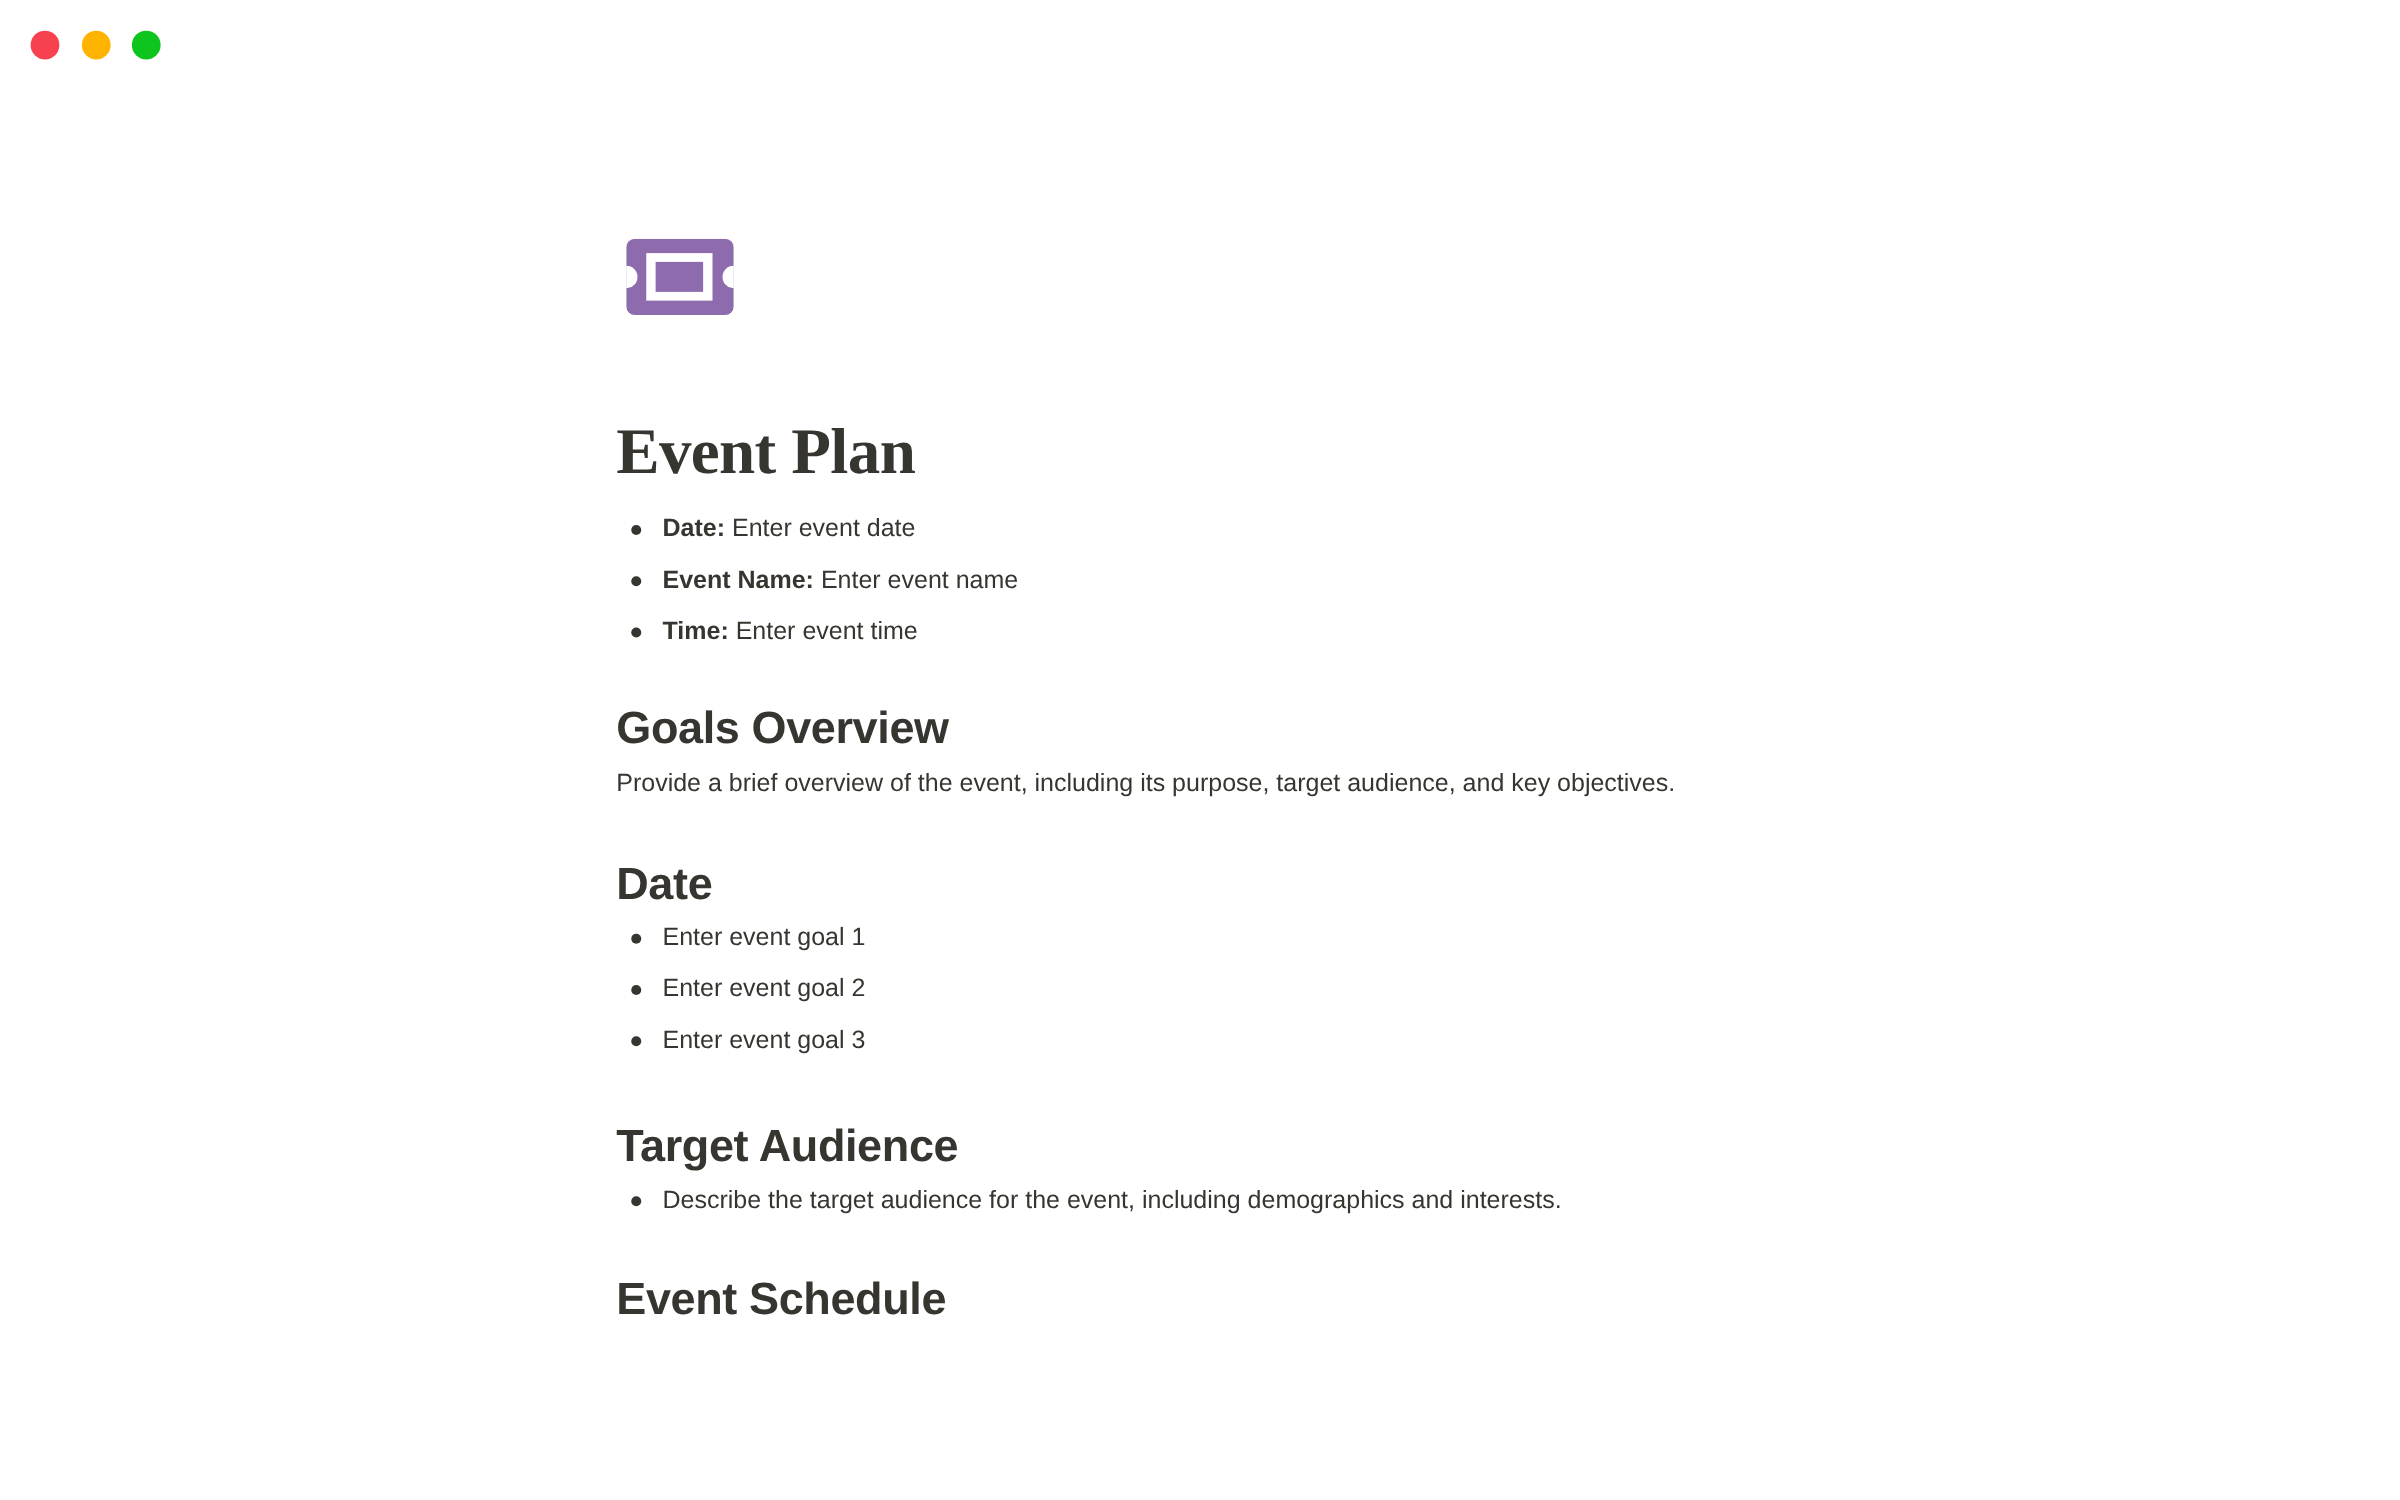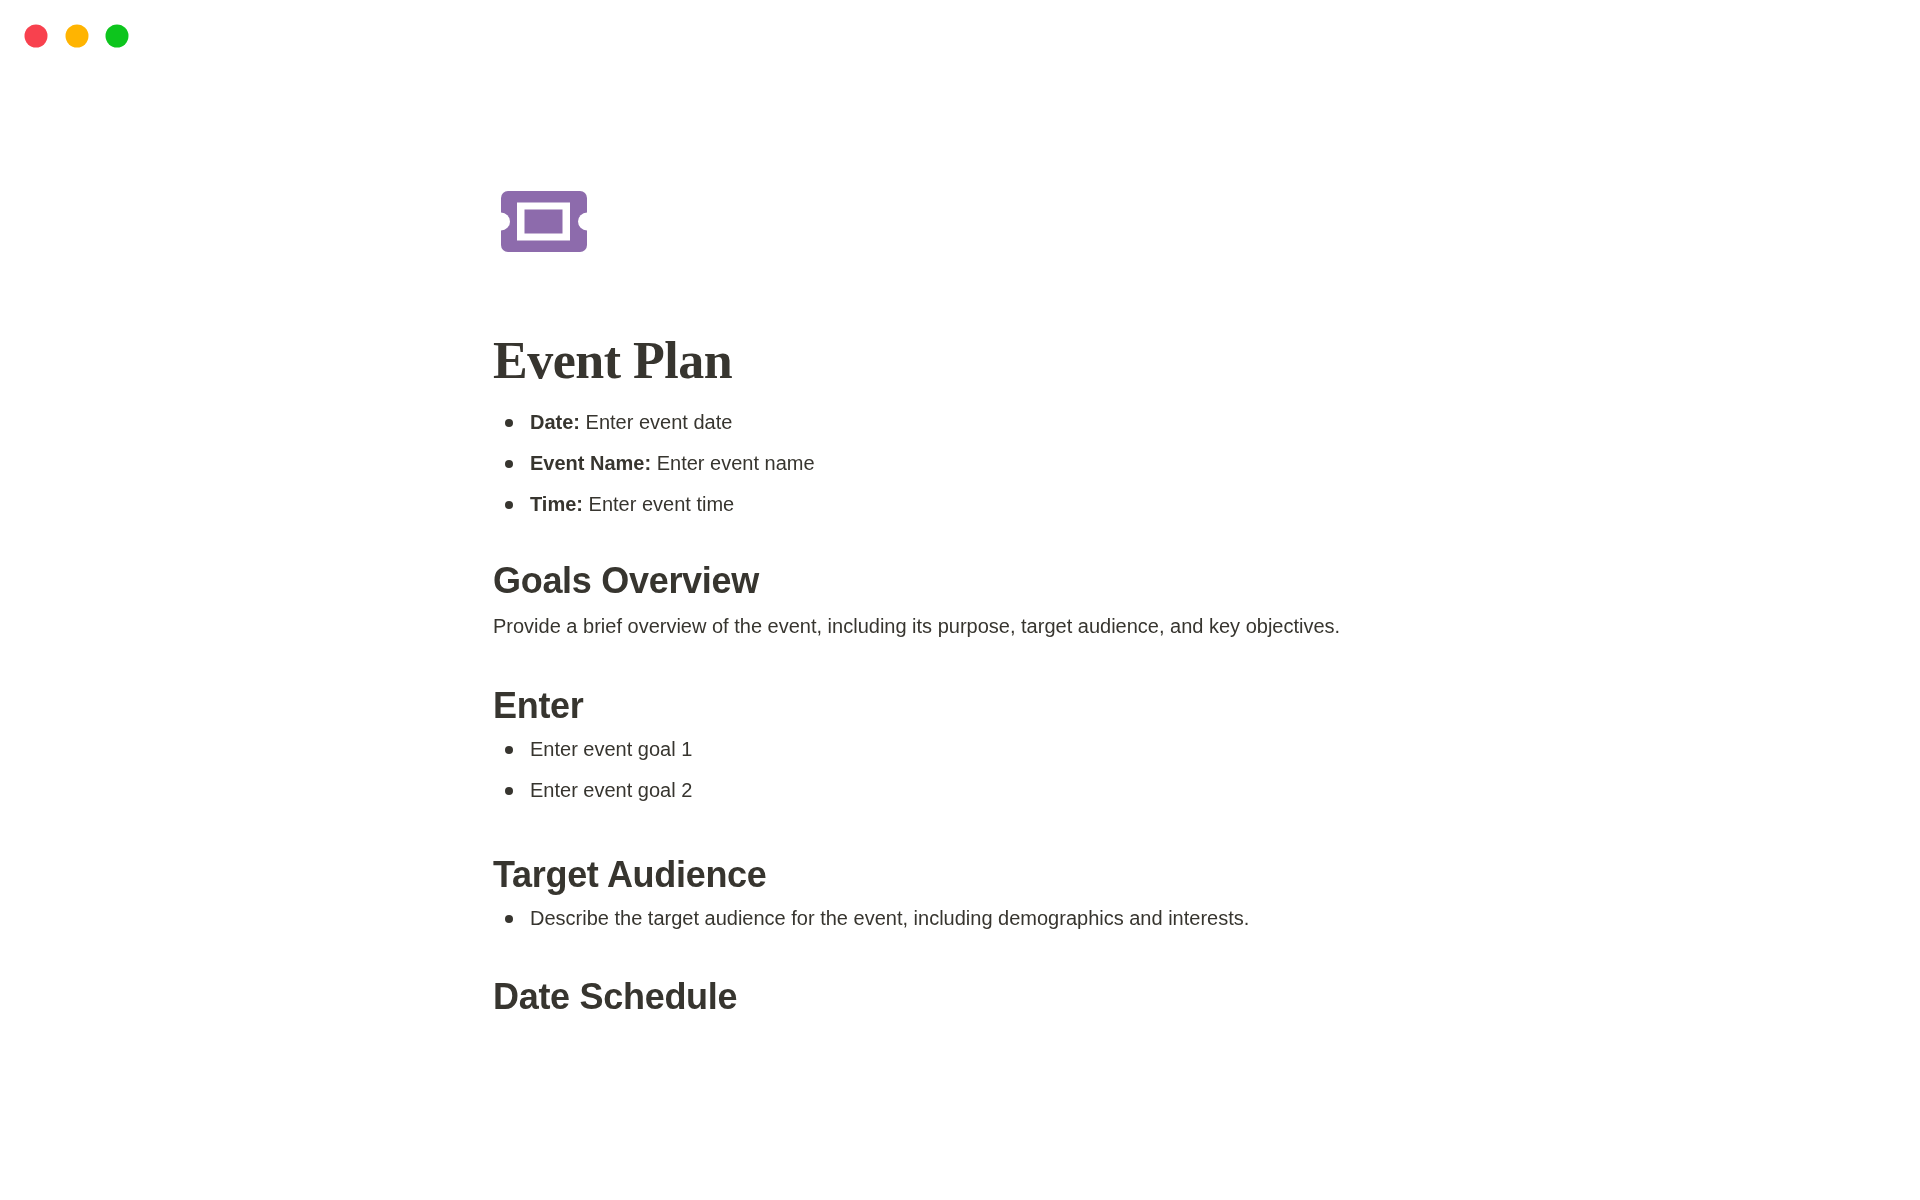--- a/index.html
+++ b/index.html
@@ -98,26 +98,27 @@
 
   <ul class="bullet-list mt-list">
     <li><strong>Date:</strong> <span>Enter event date</span></li>
     <li><strong>Event Name:</strong> <span>Enter event name</span></li>
     <li><strong>Time:</strong> <span>Enter event time</span></li>
   </ul>
 
   <h2 class="section-heading mt-b">Goals Overview</h2>
   <p class="body-text">Provide a brief overview of the event, including its purpose, target audience, and key objectives.</p>
 
-  <h2 class="section-heading mt-c">Enter</h2>
+  <h2 class="section-heading mt-c">Date</h2>
   <ul class="bullet-list">
     <li>Enter event goal 1</li>
     <li>Enter event goal 2</li>
+    <li>Enter event goal 3</li>
   </ul>
 
   <h2 class="section-heading mt-d">Target Audience</h2>
   <ul class="bullet-list">
     <li>Describe the target audience for the event, including demographics and interests.</li>
   </ul>
 
-  <h2 class="section-heading mt-e">Date Schedule</h2>
+  <h2 class="section-heading mt-e">Event Schedule</h2>
 
 </main>
 
 </body></html>

